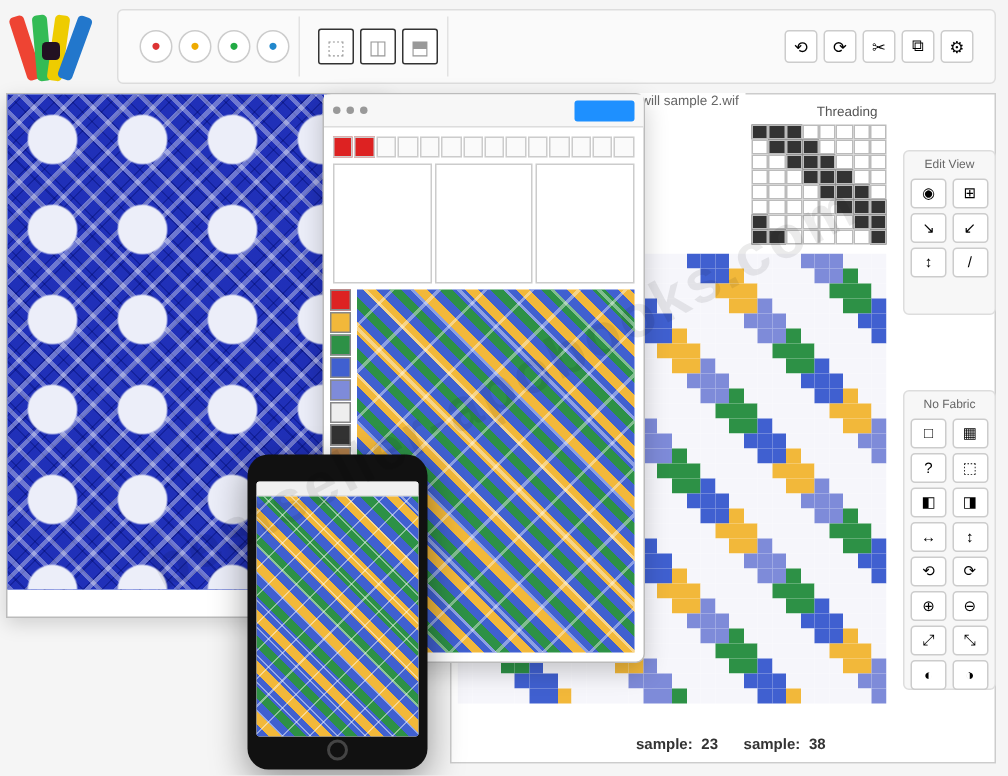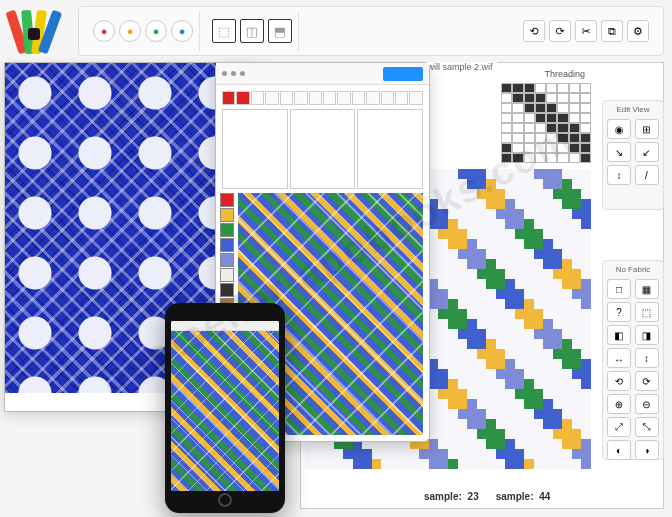--- a/index.html
+++ b/index.html
@@ -1240,21 +1240,21 @@
       </div>
     </div>
 
   <div class="footer-readout">
     <div>
       <span>sample:</span>
       <span>23</span>
     </div>
     <div>
       <span>sample:</span>
-      <span>44</span>
+      <span>38</span>
     </div>
   </div>
 </div>
 
 <div class="side-panel sp1">
   <div class="sp-title">Edit View</div>
   <div id="editmode-grid" style="display:grid;grid-template-columns:1fr 1fr;gap:3px">
       <div class="sp-btn">◉</div>
       <div class="sp-btn">⊞</div>
       <div class="sp-btn">↘</div>

